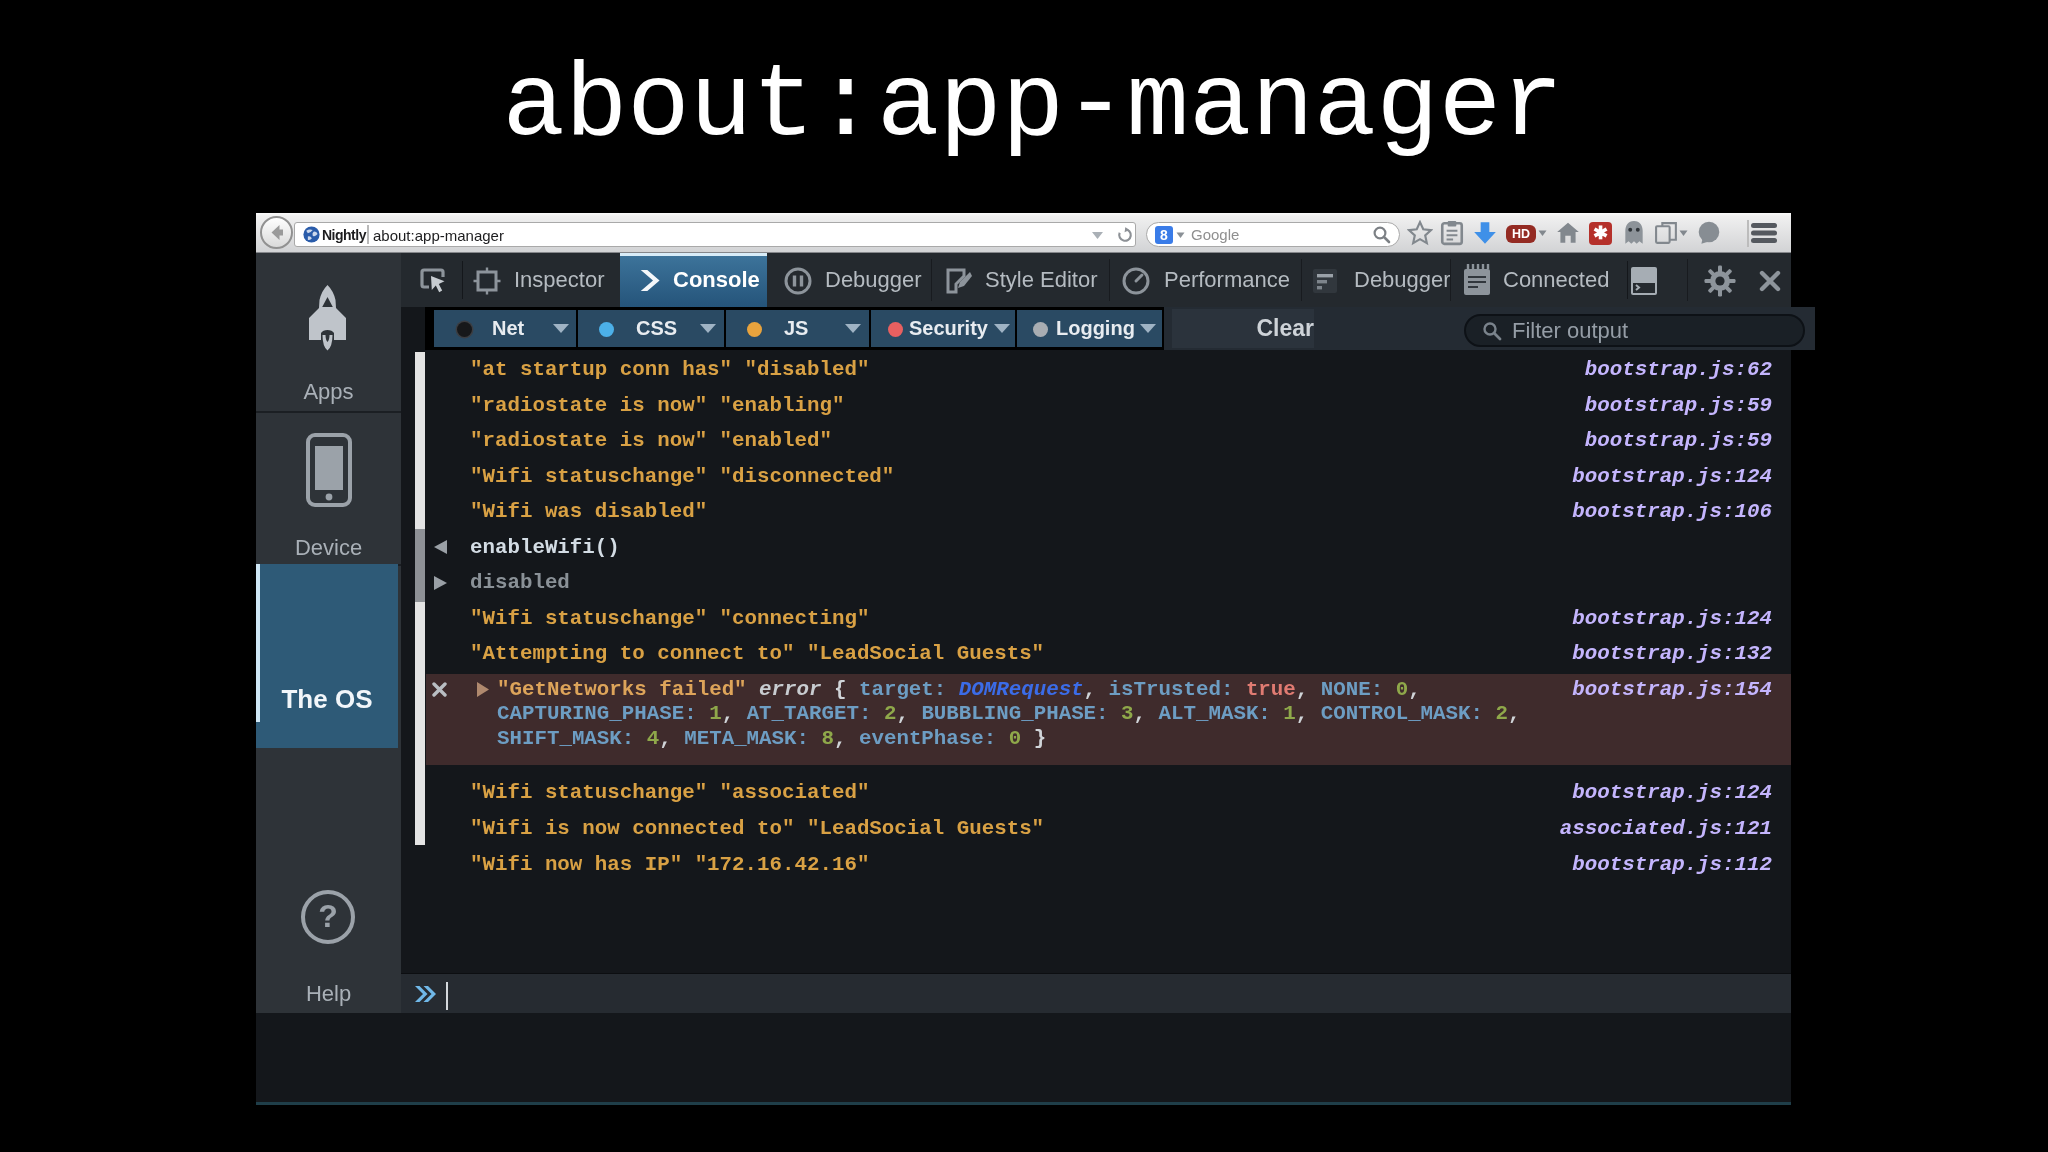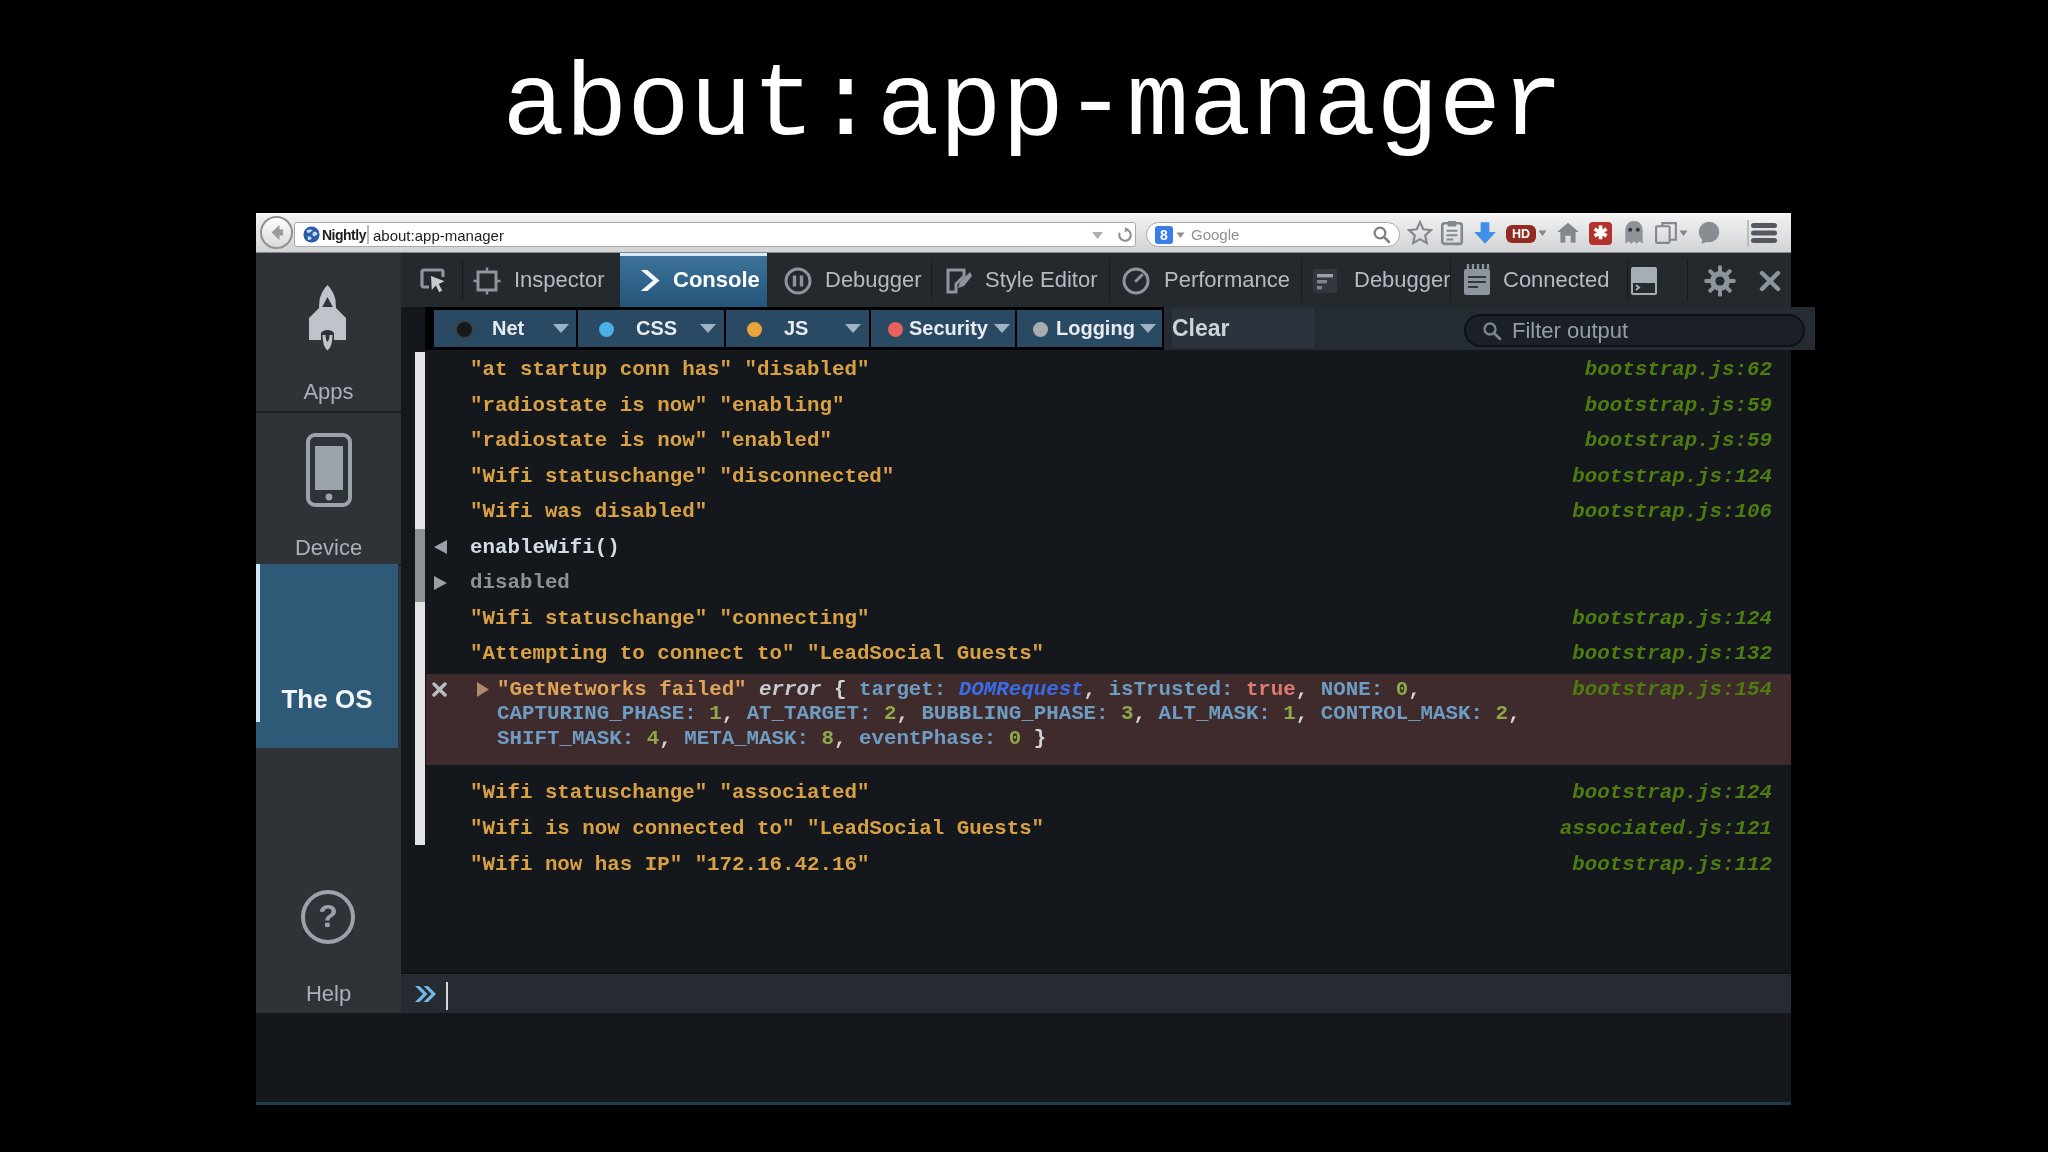--- a/index.html
+++ b/index.html
@@ -38,21 +38,21 @@
   #filterbar { position:absolute; left:0; top:54px; width:1390px; height:43px; background:#000000;margin-left:24px; }
   .fbtn { position:absolute; top:3px; height:37px; background:#2a4a63; }
   .fdot { position:absolute; top:12px; width:15px; height:15px; border-radius:50%; }
   .flbl { position:absolute; top:0; height:37px; line-height:37px; color:#e8ecf0; font-size:20px; font-weight:bold; }
   .caret { position:absolute; width:0; height:0; border-left:8px solid transparent;
     border-right:8px solid transparent; border-top:9px solid #9fb3c4; top:14px; }
 
   #console { position:absolute; left:0; top:97px; width:1390px; height:623px;
     font-family:"Liberation Mono", monospace; font-size:20.8px; font-weight:bold; color:#d9a144; }
   .crow { position:absolute; left:69px; white-space:pre; }
-  .cref { position:absolute; right:19px; font-style:italic; font-weight:bold; color:#4d7c0f; }
+  .cref { position:absolute; right:19px; font-style:italic; font-weight:bold; color:#c4b5fd; }
   #scrollbar { position:absolute; left:14px; top:2px; width:10px; height:493px; background:#e4e4e4; }
   #scrollseg { position:absolute; left:14px; top:179px; width:10px; height:73px; background:#8e9196; }
 
   #jsinput { position:absolute; left:0; top:720px; width:1390px; height:40px; background:#262b31;
     border-top:1px solid #0c0e11; }
 
   
   #bottombar { position:absolute; left:0; top:800px; width:1535px; height:92px;
     background:linear-gradient(#586069,#474e58); border-top:2px solid #7b838d; }
   #bluestrip { position:absolute; left:0; top:0; width:17px; height:90px;
@@ -278,21 +278,21 @@
           <span class="fdot" style="left:17px;background:#e86060;"></span>
           <span class="flbl" style="left:38px;">Security</span>
           <span class="caret" style="left:123px;"></span>
         </div>
         <div class="fbtn" style="left:592px;width:145px;">
           <span class="fdot" style="left:16px;background:#a8adb2;"></span>
           <span class="flbl" style="left:39px;">Logging</span>
           <span class="caret" style="left:123px;"></span>
         </div>
         <div style="position:absolute;left:739px;top:0;width:651px;height:43px;background:#242b33;"></div>
-        <div style="position:absolute;left:747px;top:2px;width:142px;height:39px;background:#2b333c;color:#ced3d8;font-size:23px;font-weight:bold;text-align:left;line-height:39px;">Clear</div>
+        <div style="position:absolute;left:747px;top:2px;width:142px;height:39px;background:#2b333c;color:#ced3d8;font-size:23px;font-weight:bold;text-align:right;line-height:39px;">Clear</div>
         <div style="position:absolute;left:1039px;top:7px;width:341px;height:33px;background:#1a2026;border:2px solid #0d1116;border-radius:17px;">
           <svg width="20" height="20" viewBox="0 0 20 20" style="position:absolute;left:16px;top:5px">
             <circle cx="8" cy="8" r="5.5" fill="none" stroke="#7a838c" stroke-width="2.4"></circle>
             <path d="M12.5 12.5 L18 18" stroke="#7a838c" stroke-width="2.8" stroke-linecap="round"></path>
           </svg>
           <span style="position:absolute;left:46px;top:2px;color:#959da6;font-size:22px;line-height:26px;">Filter output</span>
         </div>
       </div>
       <div id="console">
         <div id="scrollbar"></div>

